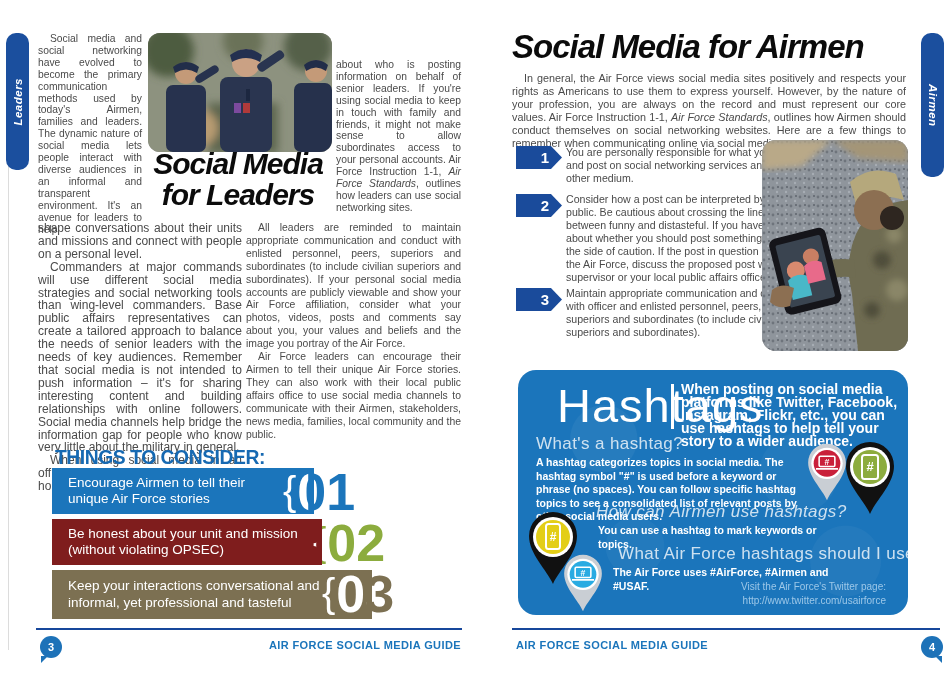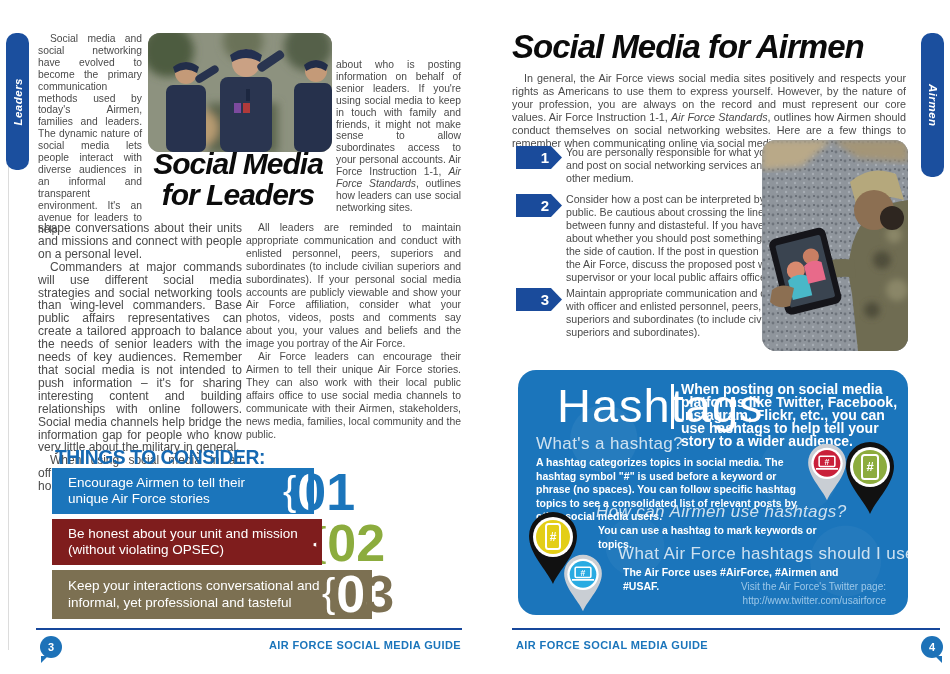--- a/index.html
+++ b/index.html
@@ -245,21 +245,21 @@
     <div class="hdiv"></div>
     <div class="hintro">When posting on social media platforms like Twitter, Facebook, Instagram, Flickr, etc., you can use hashtags to help tell your story to a wider audience.</div>
 
     <div class="hq" style="left:18px;top:64px;">What's a hashtag?</div>
     <div class="ha" style="left:18px;top:86px;width:274px;">A hashtag categorizes topics in social media. The hashtag symbol "#" is used before a keyword or phrase (no spaces). You can follow specific hashtag topics to see a consolidated list of relevant posts by other social media users.</div>
 
     <div class="hq" style="left:78px;top:132px;font-style:italic;">How can Airmen use hashtags?</div>
     <div class="ha" style="left:80px;top:154px;width:240px;">You can use a hashtag to mark keywords or topics.</div>
 
     <div class="hq" style="left:100px;top:174px;">What Air Force hashtags should I use?</div>
-    <div class="ha" style="left:105px;top:196px;width:230px;">The Air Force uses #AirForce, #Airmen and #USAF.</div>
+    <div class="ha" style="left:95px;top:196px;width:230px;">The Air Force uses #AirForce, #Airmen and #USAF.</div>
 
     <div class="hlink">
       <div>Visit the Air Force's Twitter page:</div>
       <div>http://www.twitter.com/usairforce</div>
     </div>
 
     <svg class="pin" style="left:287px;top:72px;" width="44" height="60" viewBox="0 0 56 76">
       <path d="M28 74 C22 60 4 44 4 26 a24 24 0 1 1 48 0 C52 44 34 60 28 74 Z" fill="#c9ced4"></path>
       <circle cx="28" cy="27" r="20" fill="#fff"></circle>
       <circle cx="28" cy="27" r="17" fill="#C9203A"></circle>

